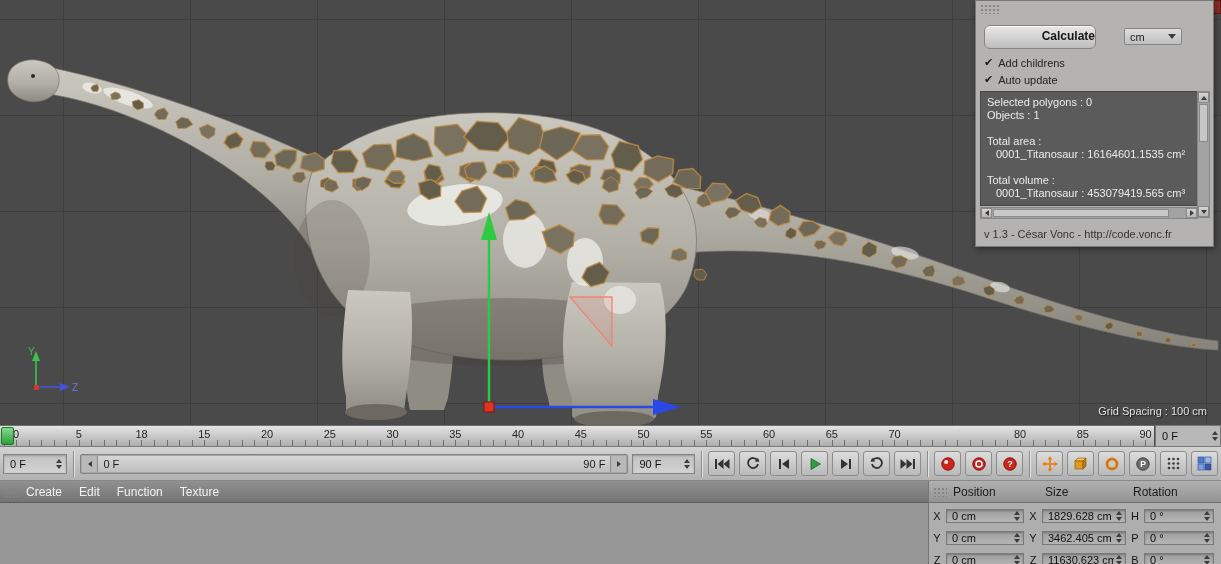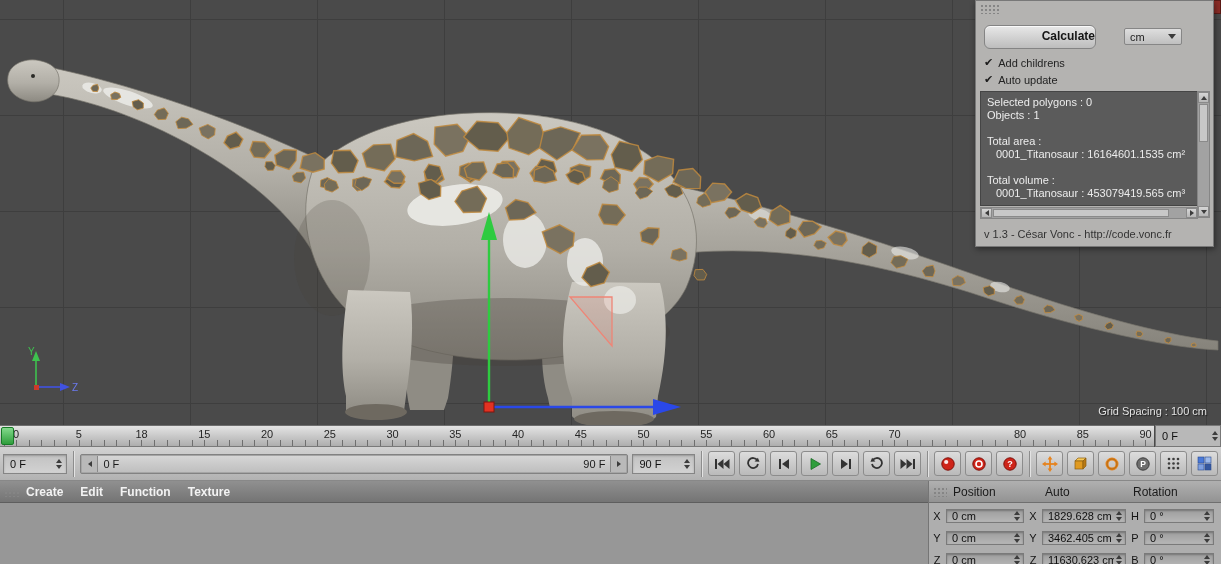--- a/index.html
+++ b/index.html
@@ -105,21 +105,21 @@
   }
   .push-right{margin-left:auto;}
   
   .bottom{position:absolute;left:0;top:481px;width:1221px;height:83px;}
   .materials{position:absolute;left:0;top:0;width:928px;height:83px;background:#979797;overflow:hidden;}
   .mat-header{
     position:relative;height:22px;background:linear-gradient(#909090,#747474);
     border-bottom:1px solid #5e5e5e;display:flex;align-items:center;color:#f3f3f3;font-size:12px;box-sizing:border-box;
   }
   .mat-header .grip{width:16px;height:10px;margin:0 6px 0 4px;}
-  .mat-header span.mi{margin-right:17px;cursor:default;font-weight:bold;}
+  .mat-header span.mi{margin-right:17px;cursor:default;}
   .mat-body{position:relative;height:61px;background:#8f8f8f;}
   .thumb{position:absolute;top:3px;width:46px;height:46px;background:#15140f;border:1px solid #5c5c5c;box-sizing:border-box;}
   .thumb .ball{position:absolute;left:2px;top:2px;right:2px;bottom:2px;border-radius:50%;
     background:radial-gradient(circle at 34% 28%,#d3c9a2 0%,#9a8e66 30%,#6a6147 55%,#474130 78%,#26221a 100%);}
   .thumb .ball::after{content:"";position:absolute;left:18%;top:40%;width:30%;height:22%;border-radius:50%;
     background:radial-gradient(circle,#57513c 30%,transparent 70%);}
   .mat-label{position:absolute;top:50px;width:46px;height:12px;font-size:10px;line-height:12px;text-align:center;
     overflow:hidden;white-space:nowrap;}
   .mat-label.sel{background:#f09a00;color:#000;}
   .mat-label.plain{color:#f4f4f4;}
@@ -530,21 +530,21 @@
       <span class="mi">Edit</span>
       <span class="mi">Function</span>
       <span class="mi">Texture</span>
     </div>
   </div>
 
   <div class="coords">
     <div class="coords-header">
       <span class="grip"></span>
       <span class="h1">Position</span>
-      <span class="h2">Auto</span>
+      <span class="h2">Size</span>
       <span class="h3">Rotation</span>
     </div>
     <div class="coords-body">
 
       <span class="axlbl">X</span>
       <div class="cfield">
           <span class="val">0 cm</span>
           <span class="stp">
             <b class="tri-u"></b>
             <b class="tri-d"></b>

